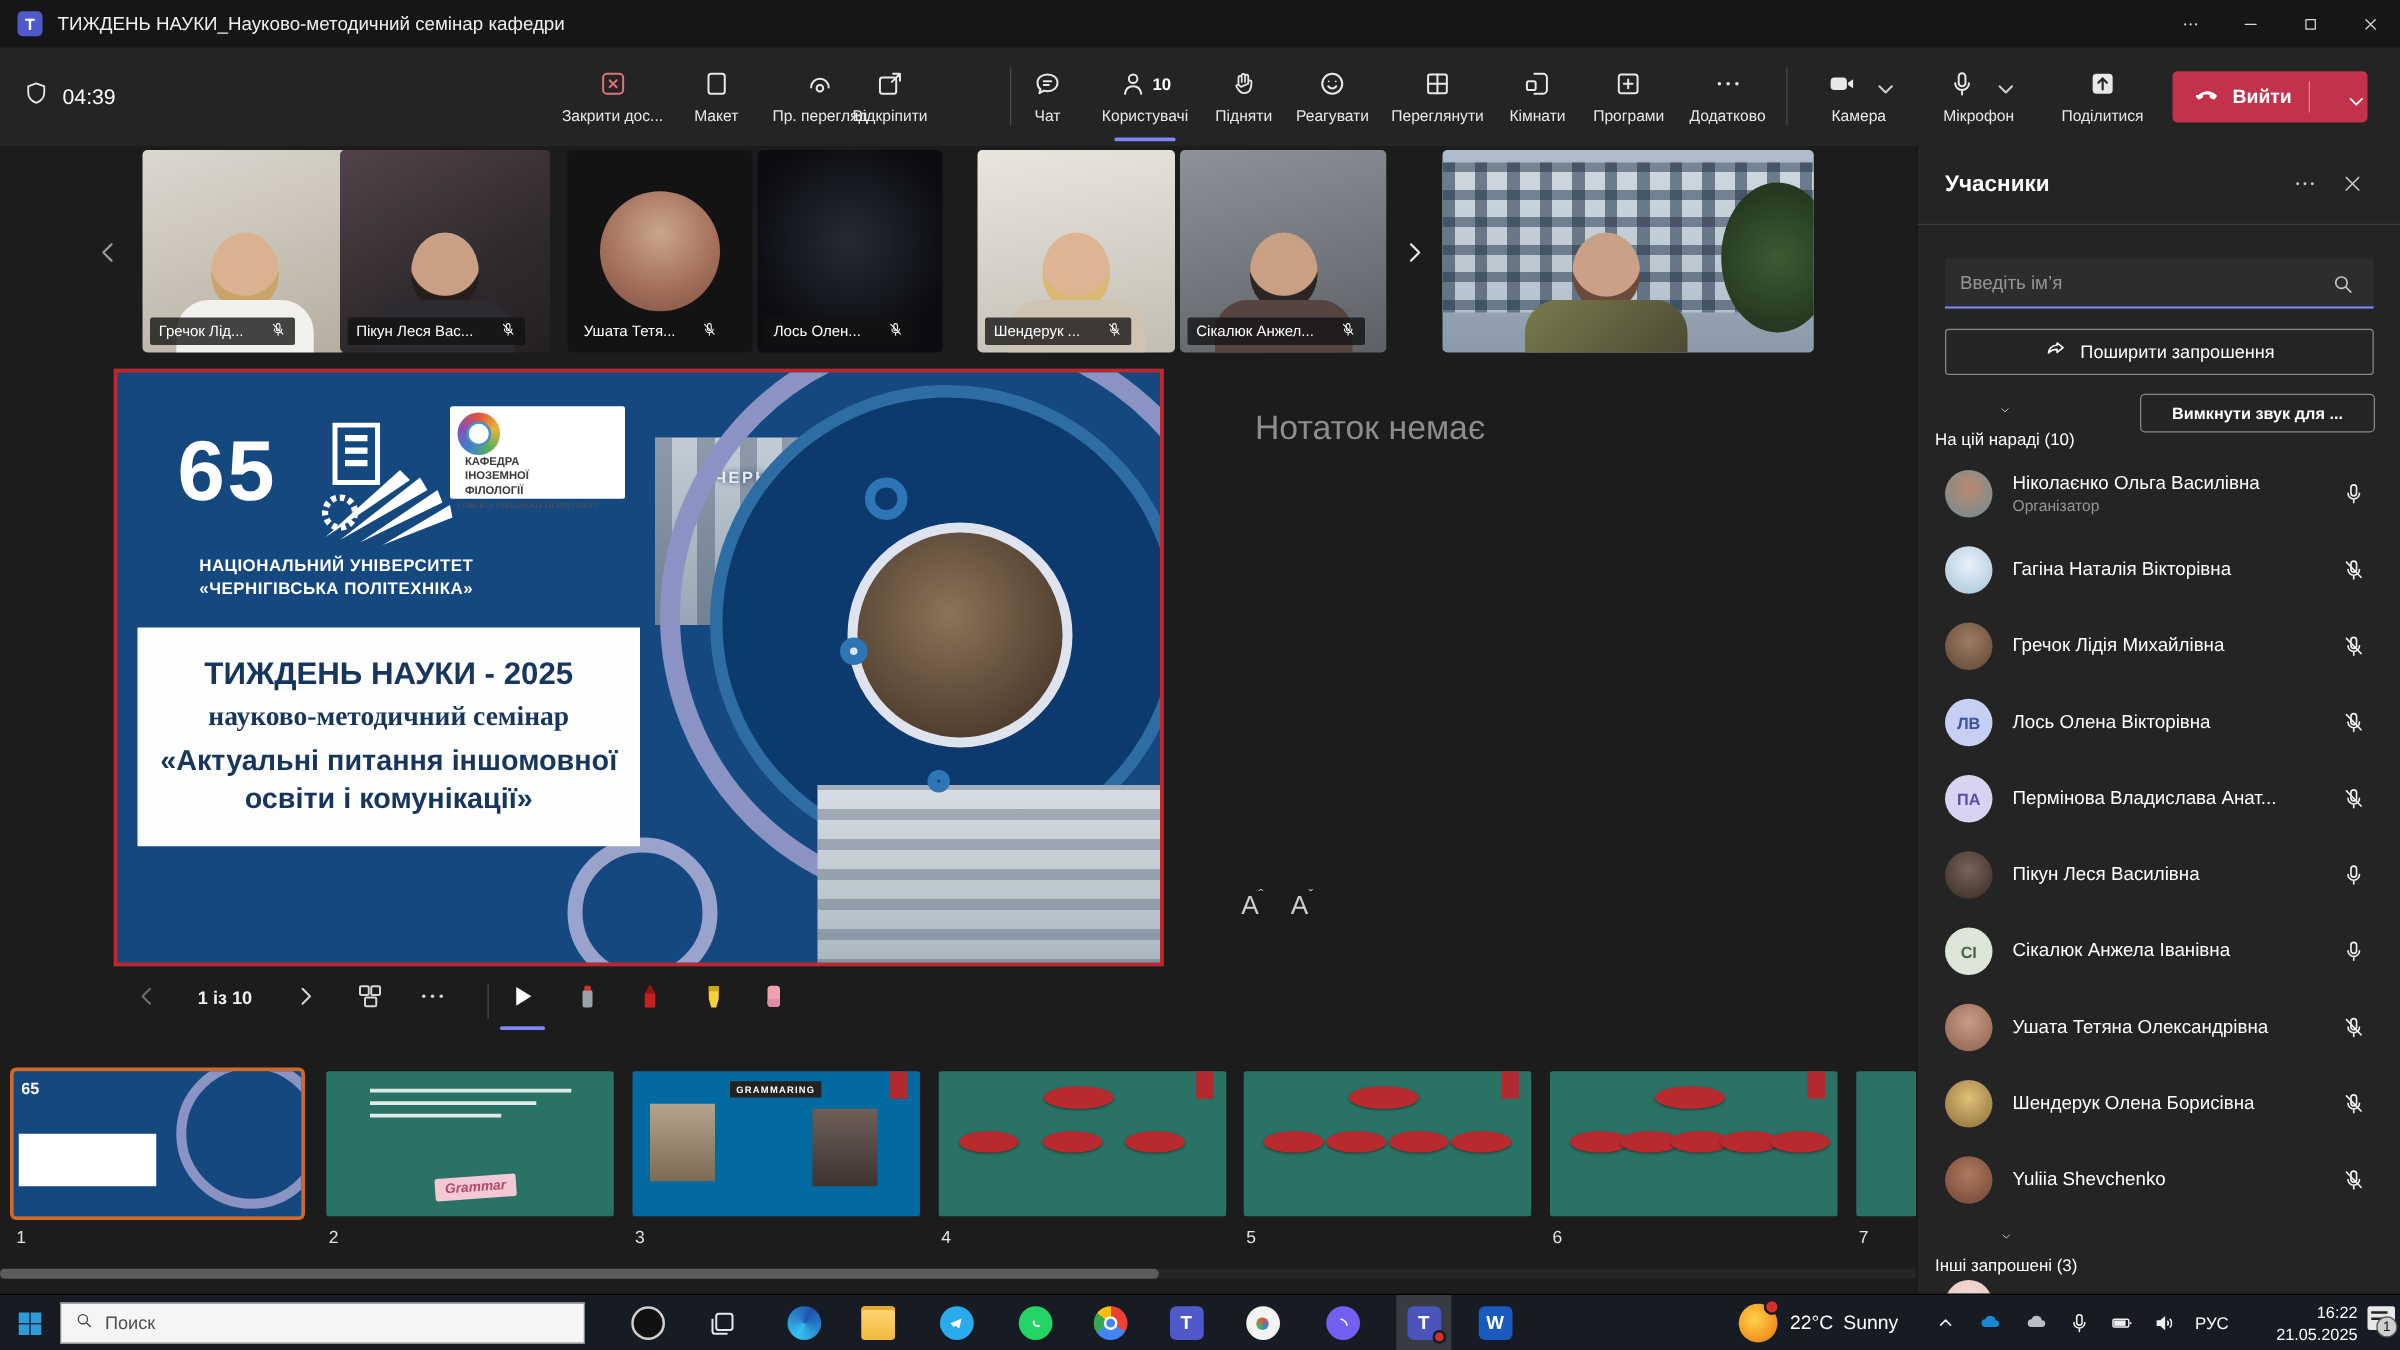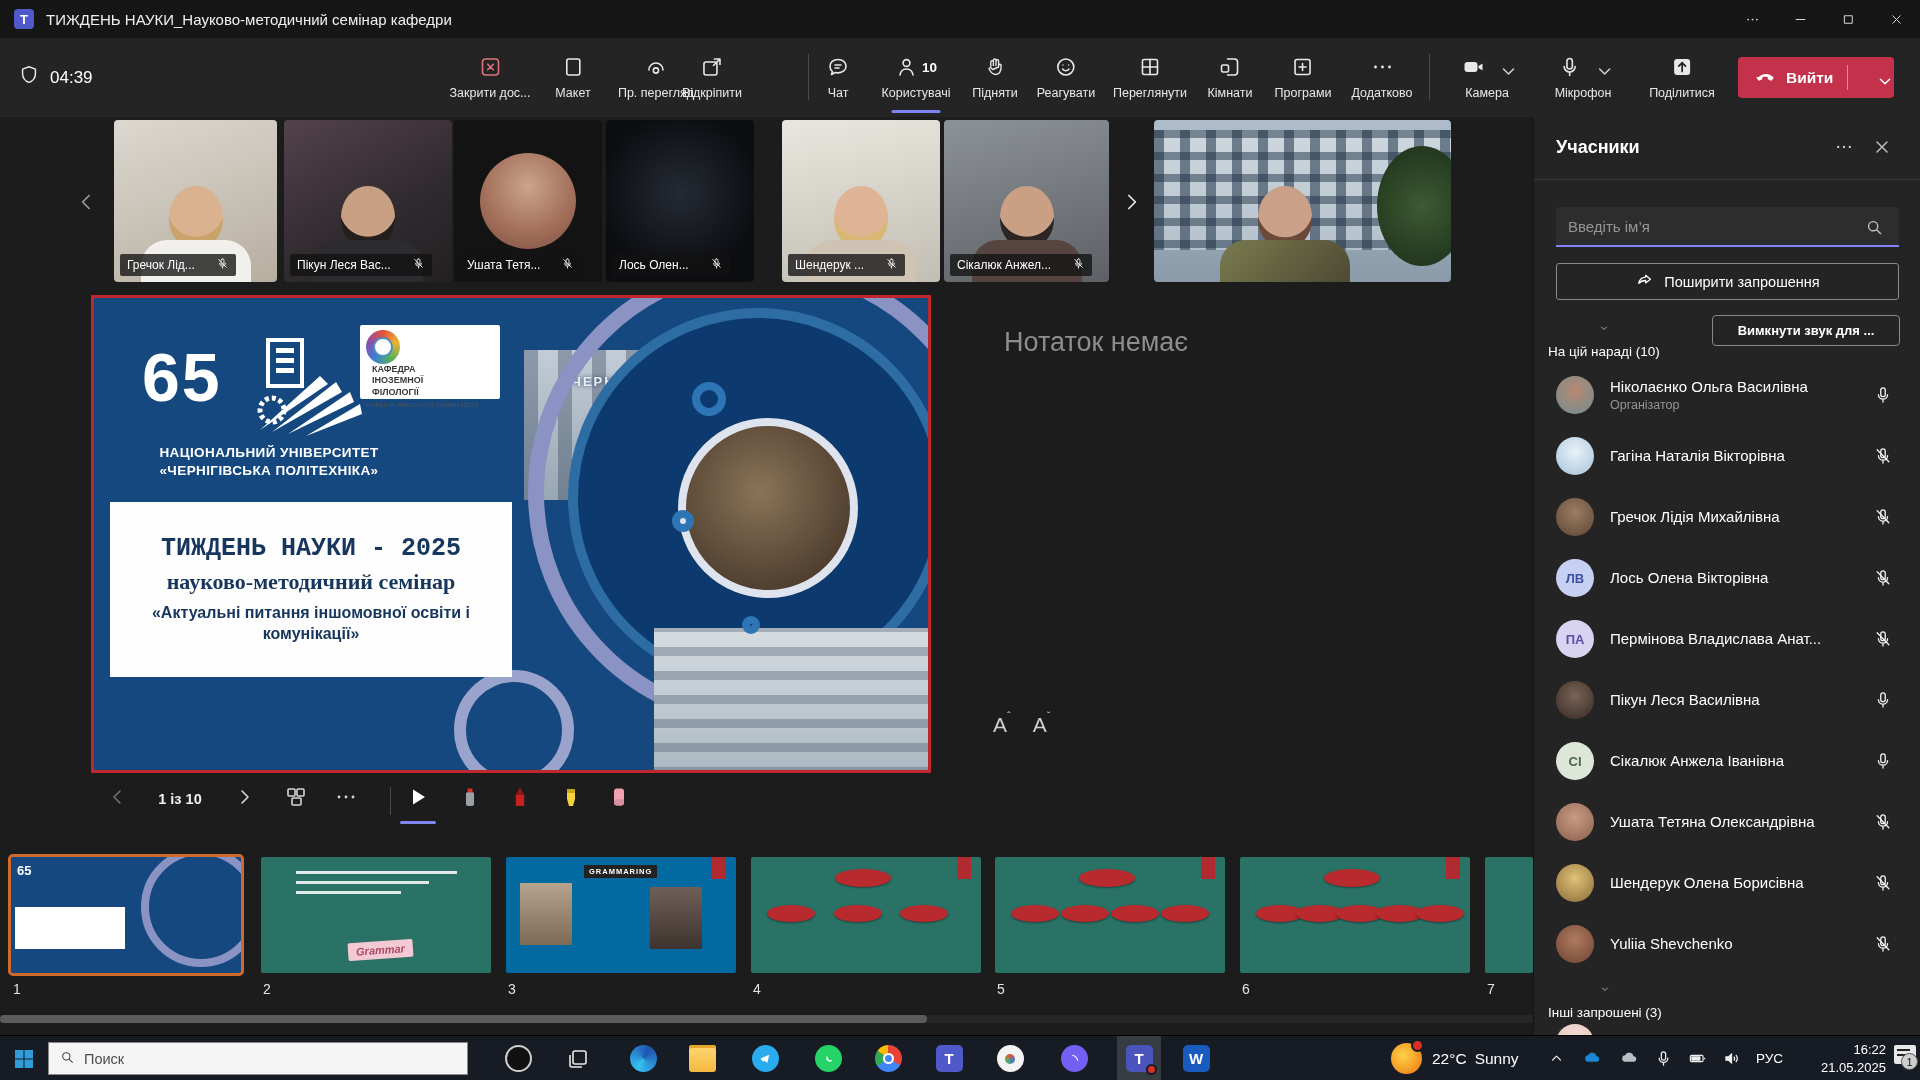--- a/index.html
+++ b/index.html
@@ -100,23 +100,23 @@
   .dept-emblem { width:34px; height:34px; border-radius:50%;
     background:conic-gradient(#e2533c,#eab432,#58b158,#3e7fd0,#8a4fb0,#e2533c);
     position:relative; }
   .dept-emblem::after { content:""; position:absolute; inset:7px; border-radius:50%; background:#fff;
     border:2px solid #4a90c4; }
   .dept-uk { width:90px; margin-left:6px; color:#3a3a3a; font-size:9px; font-weight:bold; line-height:1.25; }
   .dept-en { width:100%; color:#555; font-size:6.8px; font-style:italic; margin-top:3px;
     font-family:"Liberation Serif", serif; }
   .title-card { position:absolute; left:16px; top:204px; width:402px; height:175px; background:#fdfdfd;
     display:flex; flex-direction:column; align-items:center; justify-content:center; padding:0 14px; }
-  .title-l1 { font-family:Liberation Mono, monospace; font-weight:bold; font-size:25px; color:#17365d; }
+  .title-l1 { font-family:Liberation Sans, sans-serif; font-weight:bold; font-size:25px; color:#17365d; }
   .title-l2 { font-family:"Liberation Serif", serif; font-weight:bold; font-size:22px; color:#17365d; margin-top:6px; }
-  .title-l3 { font-weight:bold; font-size:16px; color:#17365d; text-align:center; margin-top:8px; line-height:1.3; }
+  .title-l3 { font-weight:bold; font-size:23px; color:#17365d; text-align:center; margin-top:8px; line-height:1.3; }
 
   
   .notes-empty { position:absolute; left:1004px; top:210px; color:#8f8d8b; font-size:27px; }
   .font-ctrls { position:absolute; left:993px; top:596px; display:flex; gap:22px; color:#cfcfcf;
     font-size:21px; }
   .font-ctrls .fc { display:flex; align-items:flex-start; cursor:pointer; }
   .font-ctrls sup { font-size:11px; margin-top:-3px; }
 
   .slidebar { position:absolute; left:0; top:660px; width:780px; height:48px; }
   .sb-item { position:absolute; top:8px; transform:translateX(-50%); color:#d6d6d6; cursor:pointer; }
@@ -427,21 +427,21 @@
             </div>
             <div class="chip">
               <span>Гречок Лід...</span>
               <span><svg viewBox="0 0 24 24" fill="none" stroke="currentColor" stroke-width="1.6" stroke-linecap="round" stroke-linejoin="round">
                   <rect x="9.3" y="3.5" width="5.4" height="10.5" rx="2.7"></rect>
                   <path d="M6.5 11.5a5.5 5.5 0 0011 0M12 17v3.5"></path>
                   <path d="M5 4.5l14 14.5"></path>
                 </svg></span>
             </div>
           </div>
-          <div class="tile t-bg2" style="left: 284px; width: 168px;">
+          <div class="tile t-bg2" style="left: 272px; width: 168px;">
             <div class="t-person">
               <div class="t-head" style="background: radial-gradient(circle at 50% 36%, rgb(201, 160, 132) 58%, rgb(36, 31, 29) 60%);"></div>
               <div class="t-body" style="background: rgb(43, 43, 48);"></div>
             </div>
             <div class="chip">
               <span>Пікун Леся Вас...</span>
               <span><svg viewBox="0 0 24 24" fill="none" stroke="currentColor" stroke-width="1.6" stroke-linecap="round" stroke-linejoin="round">
                   <rect x="9.3" y="3.5" width="5.4" height="10.5" rx="2.7"></rect>
                   <path d="M6.5 11.5a5.5 5.5 0 0011 0M12 17v3.5"></path>
                   <path d="M5 4.5l14 14.5"></path>

